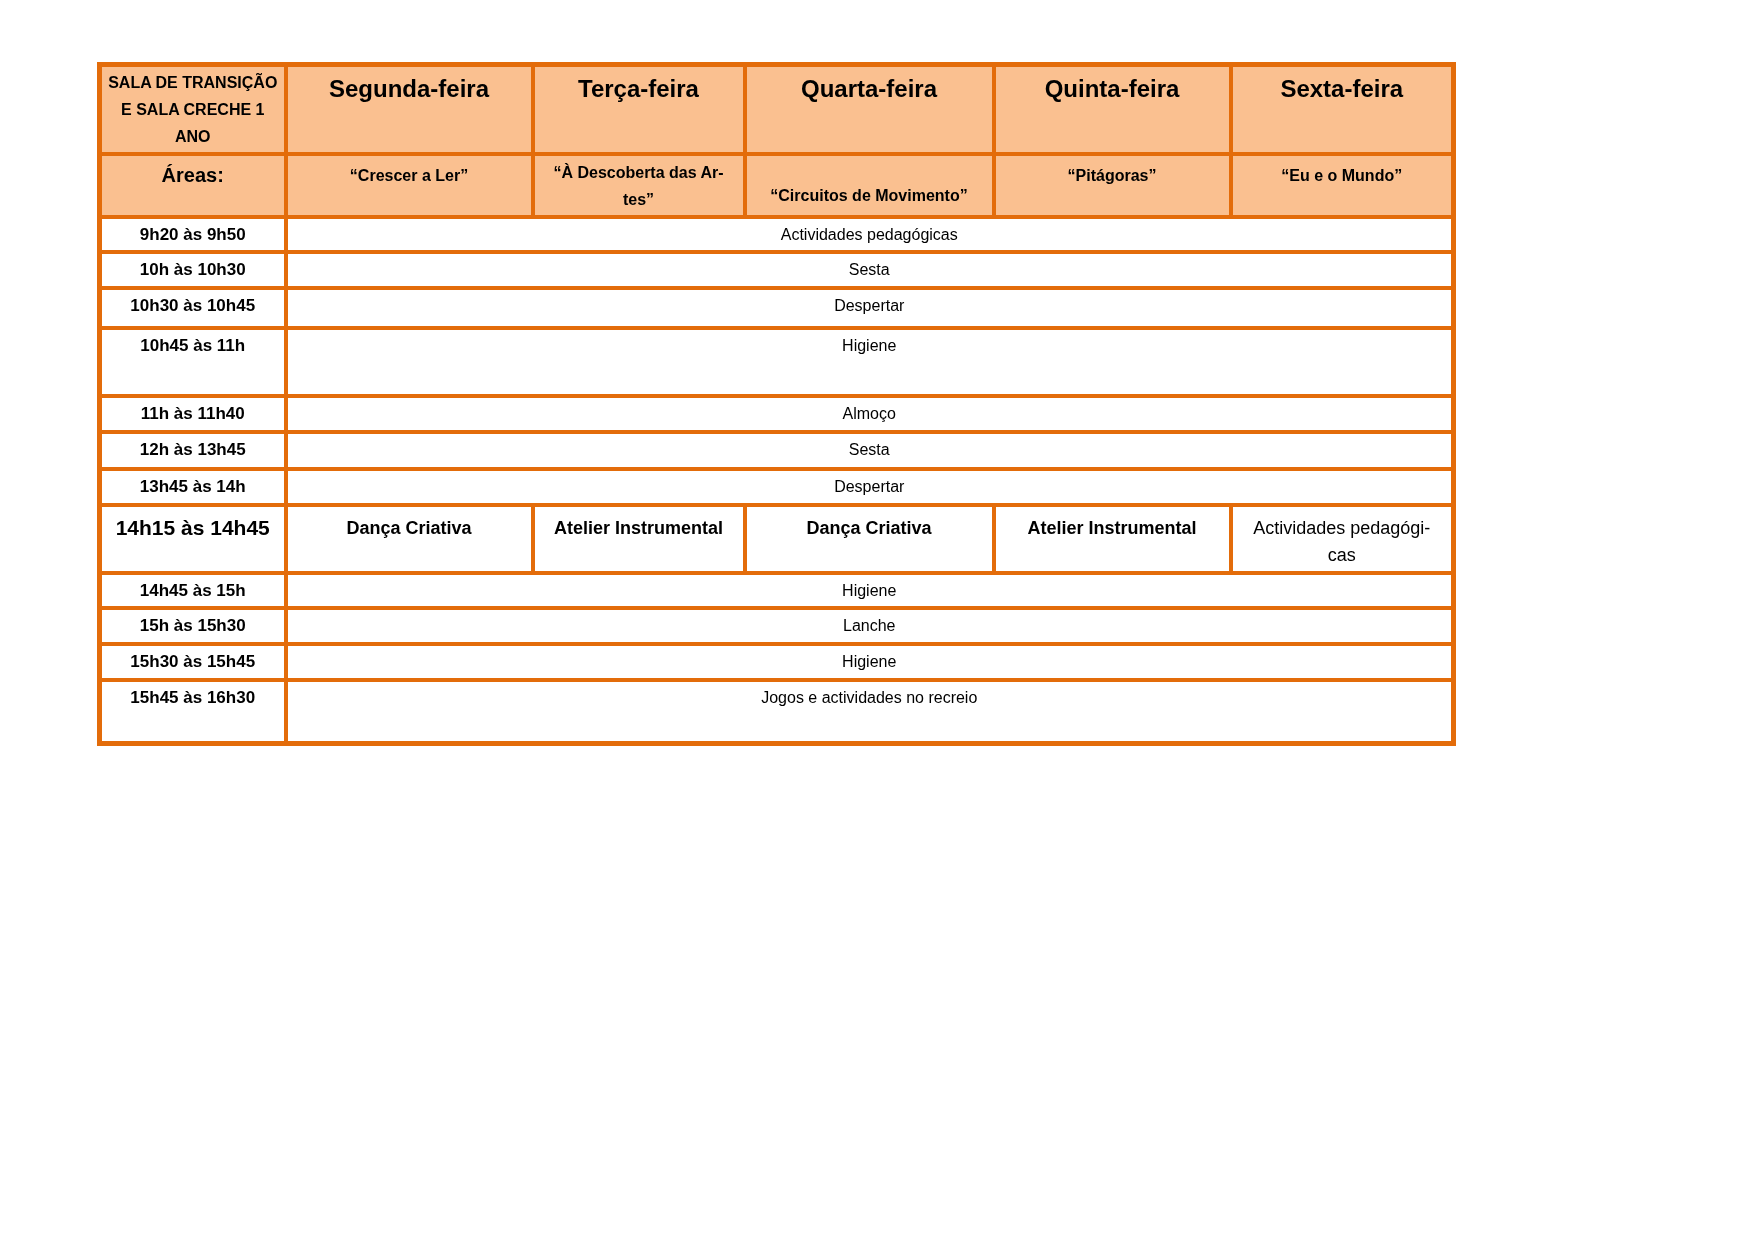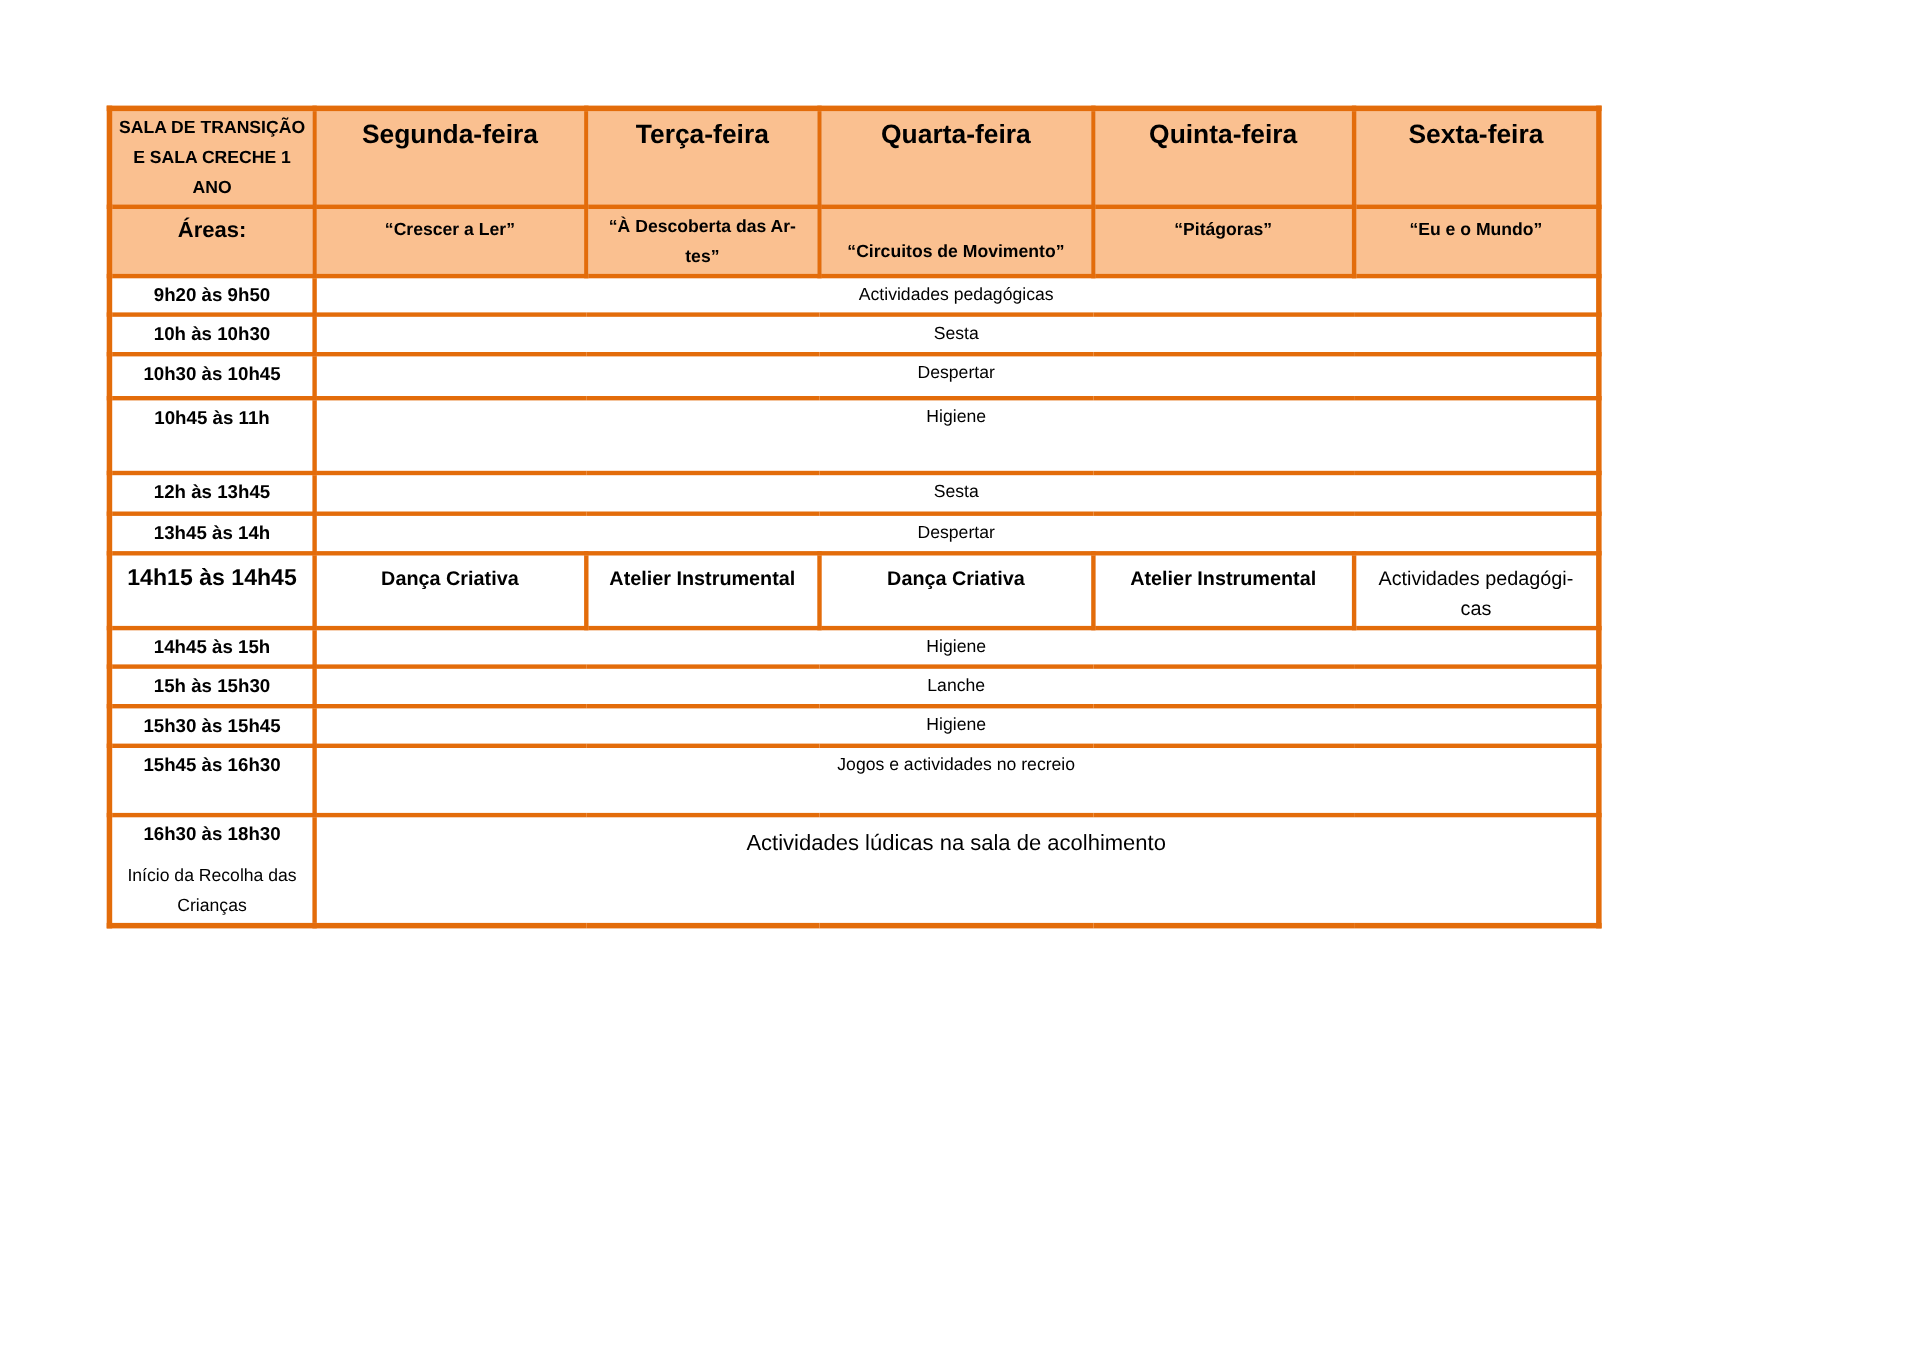--- a/index.html
+++ b/index.html
@@ -6,21 +6,20 @@
   * { box-sizing:border-box; }
   html,body { margin:0; padding:0; background:#fff; }
   .page {
     width:1754px; height:1240px; background:#ffffff; position:relative;
     font-family:"Liberation Sans", sans-serif; color:var(--text);
   }
   table.schedule {
     position:absolute; left:97px; top:62px;
     width:1354px; border-collapse:collapse; table-layout:fixed;
     border:5px solid var(--border);
-    margin-top:34px;
   }
   td {
     border:4px solid var(--border);
     vertical-align:top; text-align:center;
     padding:2px 4px; overflow:hidden;
   }
   .hdr { background:var(--fill); }
   .day { font-weight:bold; font-size:24px; padding-top:8px; }
   .title { font-weight:bold; font-size:16px; padding-top:2px; }
   .title .line { line-height:27px; }
@@ -103,20 +102,24 @@
     <tr style="height:40px">
       <td class="time">10h30 às 10h45</td>
       <td class="act" colspan="5">Despertar</td>
     </tr>
 
     <tr style="height:68px">
       <td class="time">10h45 às 11h</td>
       <td class="act" colspan="5">Higiene</td>
     </tr>
 
+    <tr style="height:36px">
+      <td class="time">11h às 11h40</td>
+      <td class="act" colspan="5">Almoço</td>
+    </tr>
 
 
     <tr style="height:37px">
       <td class="time">12h às 13h45</td>
       <td class="act" colspan="5">Sesta</td>
     </tr>
 
     <tr style="height:36px">
       <td class="time">13h45 às 14h</td>
       <td class="act" colspan="5">Despertar</td>
@@ -148,22 +151,15 @@
     <tr style="height:36px">
       <td class="time">15h30 às 15h45</td>
       <td class="act" colspan="5">Higiene</td>
     </tr>
 
     <tr style="height:63px">
       <td class="time">15h45 às 16h30</td>
       <td class="act" colspan="5">Jogos e actividades no recreio</td>
     </tr>
 
-    <tr style="height:96px">
-      <td class="time">
-        <div>16h30 às 18h30</div>
-        <div class="sub">Início da Recolha das Crianças</div>
-      </td>
-      <td class="act evening-act" colspan="5">Actividades lúdicas na sala de acolhimento</td>
-    </tr>
   </tbody>
     </table>
 </div>
 
 </body></html>

